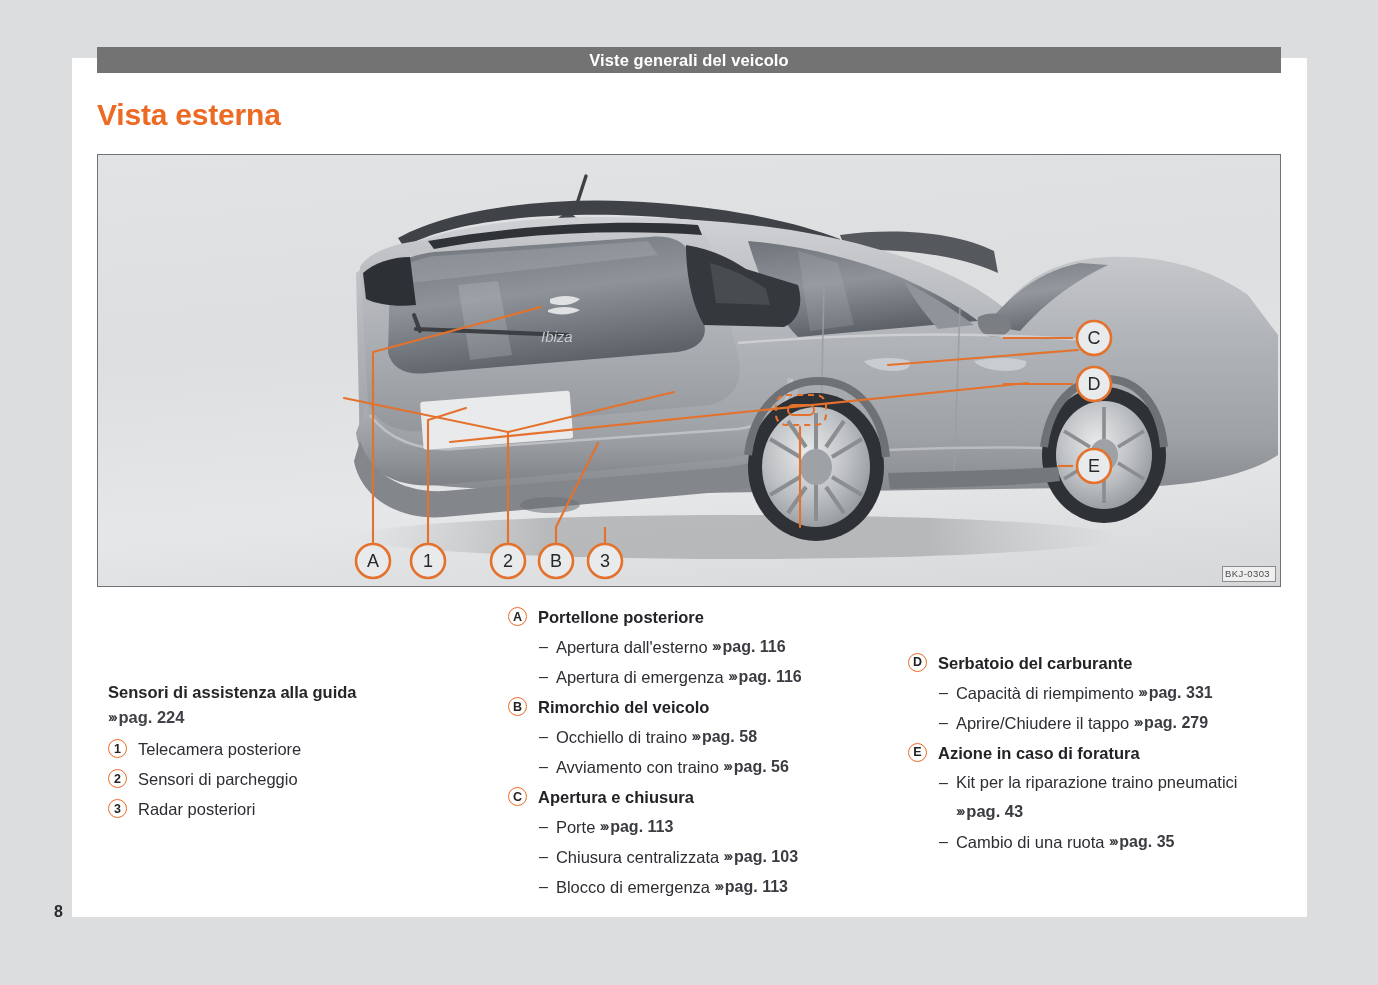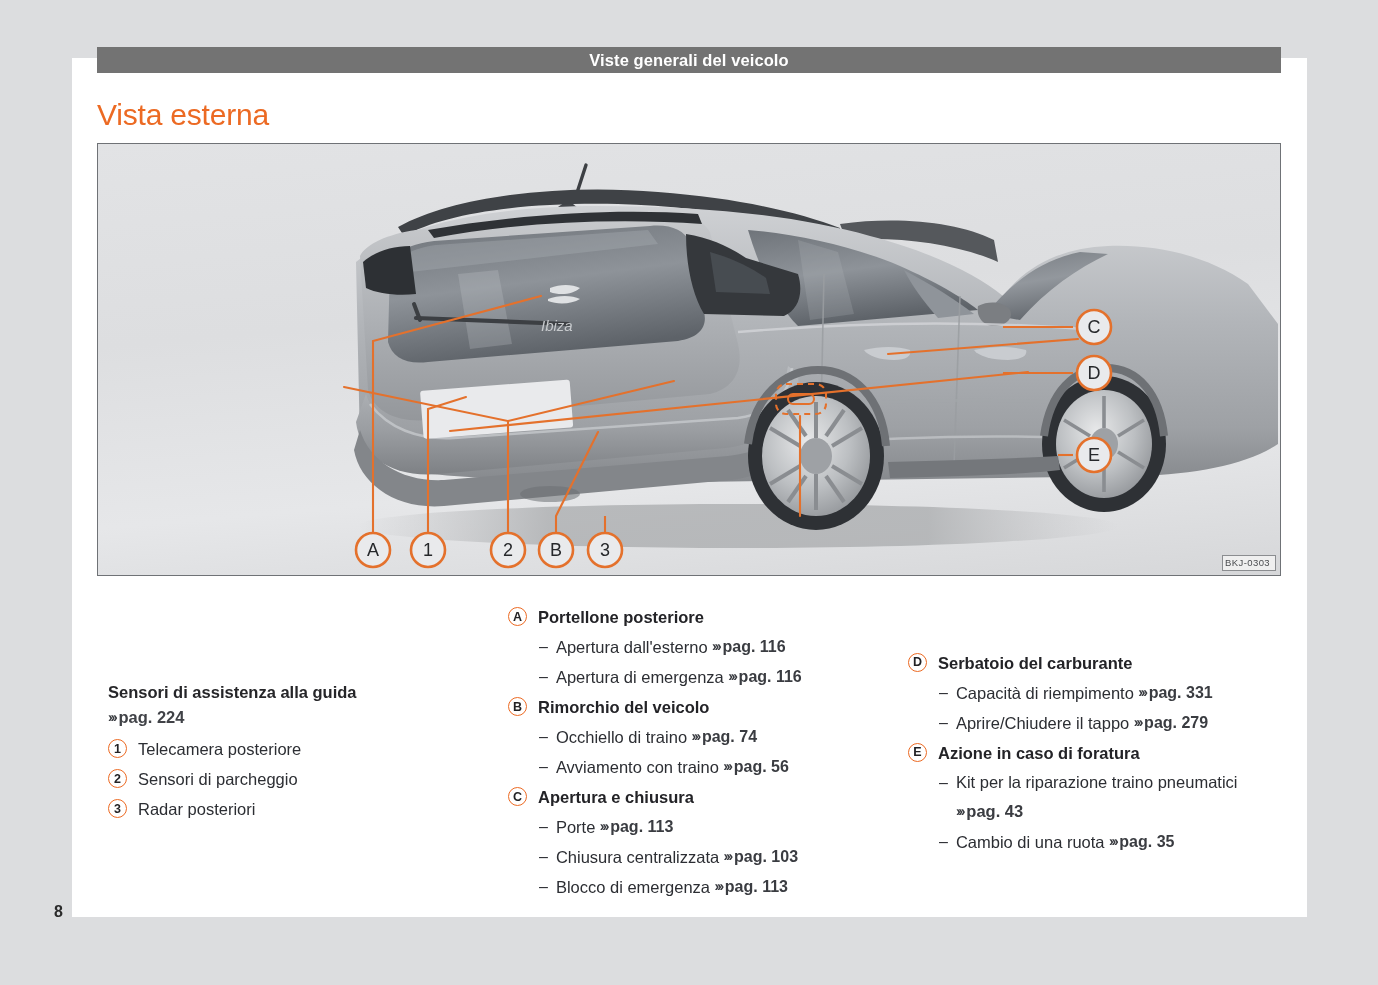--- a/index.html
+++ b/index.html
@@ -37,28 +37,28 @@
     letter-spacing: .1px;
     display: flex; align-items: center; justify-content: center;
   }
 
   
   .chapter-title {
     position: absolute;
     left: 97px; top: 98px;
     color: #ec6a23;
     font-size: 30px;
-    font-weight: normal;
+    font-weight: bold;
     letter-spacing: -.2px;
   }
 
   
   .figure-box {
     position: absolute;
-    left: 97px; top: 143px;
+    left: 97px; top: 154px;
     width: 1184px; height: 433px;
     border: 1.6px solid #6f7276;
     background: linear-gradient(175deg,#e2e3e5 0%, #dddee0 38%, #e6e7e9 72%, #d6d7d9 100%);
     overflow: hidden;
   }
   .fig-code {
     position: absolute;
     right: 4px; bottom: 4px;
     background: #efefef;
     border: 1px solid #8b8d90;
@@ -424,21 +424,21 @@
         <span class="ref">&nbsp;<span class="chev">›››</span><span>pag. 116</span></span>
       </div>
 
       <div class="row">
         <span class="marker">B</span>
         <span class="row-text bold">Rimorchio del veicolo</span>
       </div>
       <div class="row sub">
         <span class="dash">–</span>
         <span class="row-text">Occhiello di traino</span>
-        <span class="ref">&nbsp;<span class="chev">›››</span><span>pag. 74</span></span>
+        <span class="ref">&nbsp;<span class="chev">›››</span><span>pag. 58</span></span>
       </div>
       <div class="row sub">
         <span class="dash">–</span>
         <span class="row-text">Avviamento con traino</span>
         <span class="ref">&nbsp;<span class="chev">›››</span><span>pag. 56</span></span>
       </div>
 
       <div class="row">
         <span class="marker">C</span>
         <span class="row-text bold">Apertura e chiusura</span>

